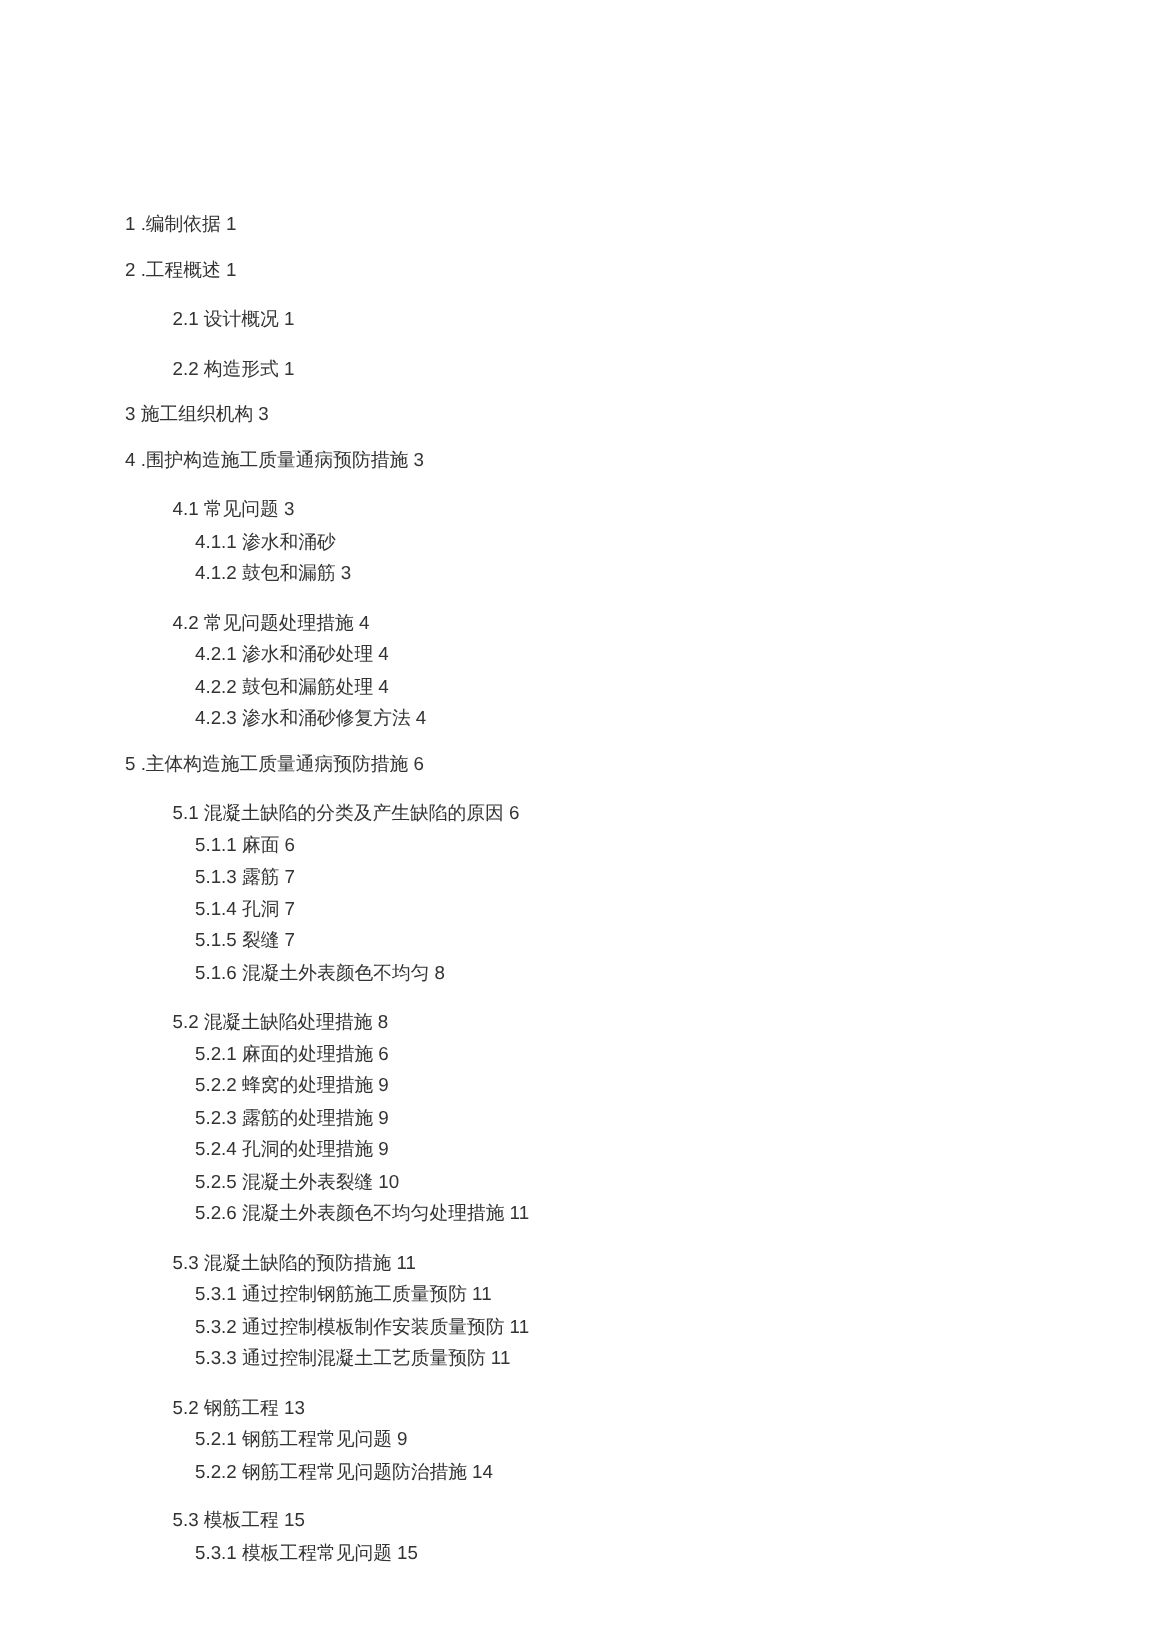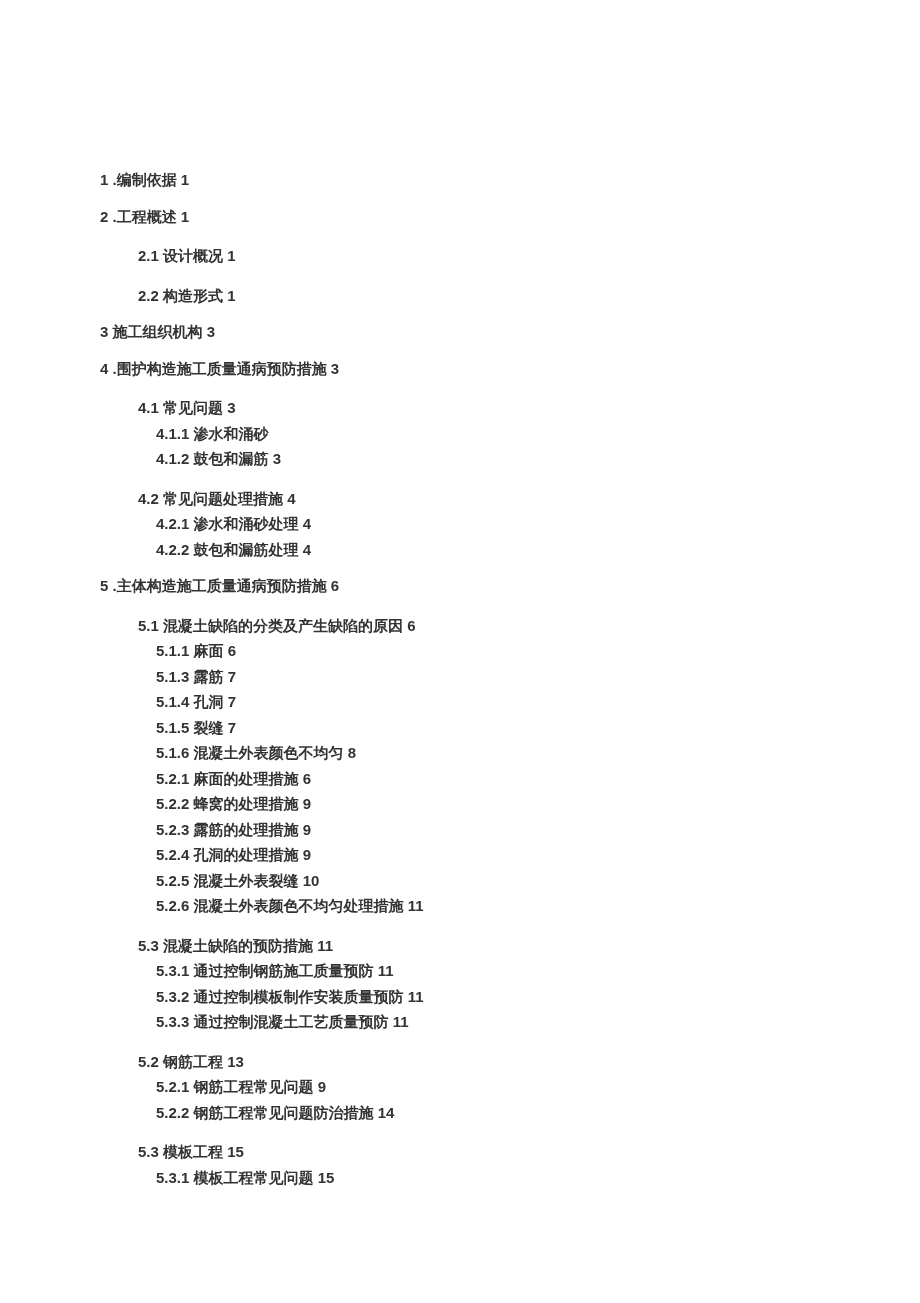--- a/index.html
+++ b/index.html
@@ -27,46 +27,47 @@
       margin-top: 17px;
       margin-bottom: 3px;
     }
     .toc-level-3 {
       margin-left: 56px;
       margin-top: 3px;
       margin-bottom: 3px;
     }
     .toc-item {
       display: block;
-      font-weight: bold;
     }
   </style>
 </head>
 <body>
 
 <div>
   <div class="toc-item toc-level-1">1 .编制依据 1</div>
   <div class="toc-item toc-level-1">2 .工程概述 1</div>
   <div class="toc-item toc-level-2">2.1 设计概况 1</div>
   <div class="toc-item toc-level-2">2.2 构造形式 1</div>
   <div class="toc-item toc-level-1">3 施工组织机构 3</div>
   <div class="toc-item toc-level-1">4 .围护构造施工质量通病预防措施 3</div>
   <div class="toc-item toc-level-2">4.1 常见问题 3</div>
   <div class="toc-item toc-level-3">4.1.1 渗水和涌砂</div>
   <div class="toc-item toc-level-3">4.1.2 鼓包和漏筋 3</div>
   <div class="toc-item toc-level-2">4.2 常见问题处理措施 4</div>
   <div class="toc-item toc-level-3">4.2.1 渗水和涌砂处理 4</div>
   <div class="toc-item toc-level-3">4.2.2 鼓包和漏筋处理 4</div>
+  <div class="toc-item toc-level-3">4.2.3 渗水和涌砂修复方法 4</div>
   <div class="toc-item toc-level-1">5 .主体构造施工质量通病预防措施 6</div>
   <div class="toc-item toc-level-2">5.1 混凝土缺陷的分类及产生缺陷的原因 6</div>
   <div class="toc-item toc-level-3">5.1.1 麻面 6</div>
   <div class="toc-item toc-level-3">5.1.3 露筋 7</div>
   <div class="toc-item toc-level-3">5.1.4 孔洞 7</div>
   <div class="toc-item toc-level-3">5.1.5 裂缝 7</div>
   <div class="toc-item toc-level-3">5.1.6 混凝土外表颜色不均匀 8</div>
+  <div class="toc-item toc-level-2">5.2 混凝土缺陷处理措施 8</div>
   <div class="toc-item toc-level-3">5.2.1 麻面的处理措施 6</div>
   <div class="toc-item toc-level-3">5.2.2 蜂窝的处理措施 9</div>
   <div class="toc-item toc-level-3">5.2.3 露筋的处理措施 9</div>
   <div class="toc-item toc-level-3">5.2.4 孔洞的处理措施 9</div>
   <div class="toc-item toc-level-3">5.2.5 混凝土外表裂缝 10</div>
   <div class="toc-item toc-level-3">5.2.6 混凝土外表颜色不均匀处理措施 11</div>
   <div class="toc-item toc-level-2">5.3 混凝土缺陷的预防措施 11</div>
   <div class="toc-item toc-level-3">5.3.1 通过控制钢筋施工质量预防 11</div>
   <div class="toc-item toc-level-3">5.3.2 通过控制模板制作安装质量预防 11</div>
   <div class="toc-item toc-level-3">5.3.3 通过控制混凝土工艺质量预防 11</div>

